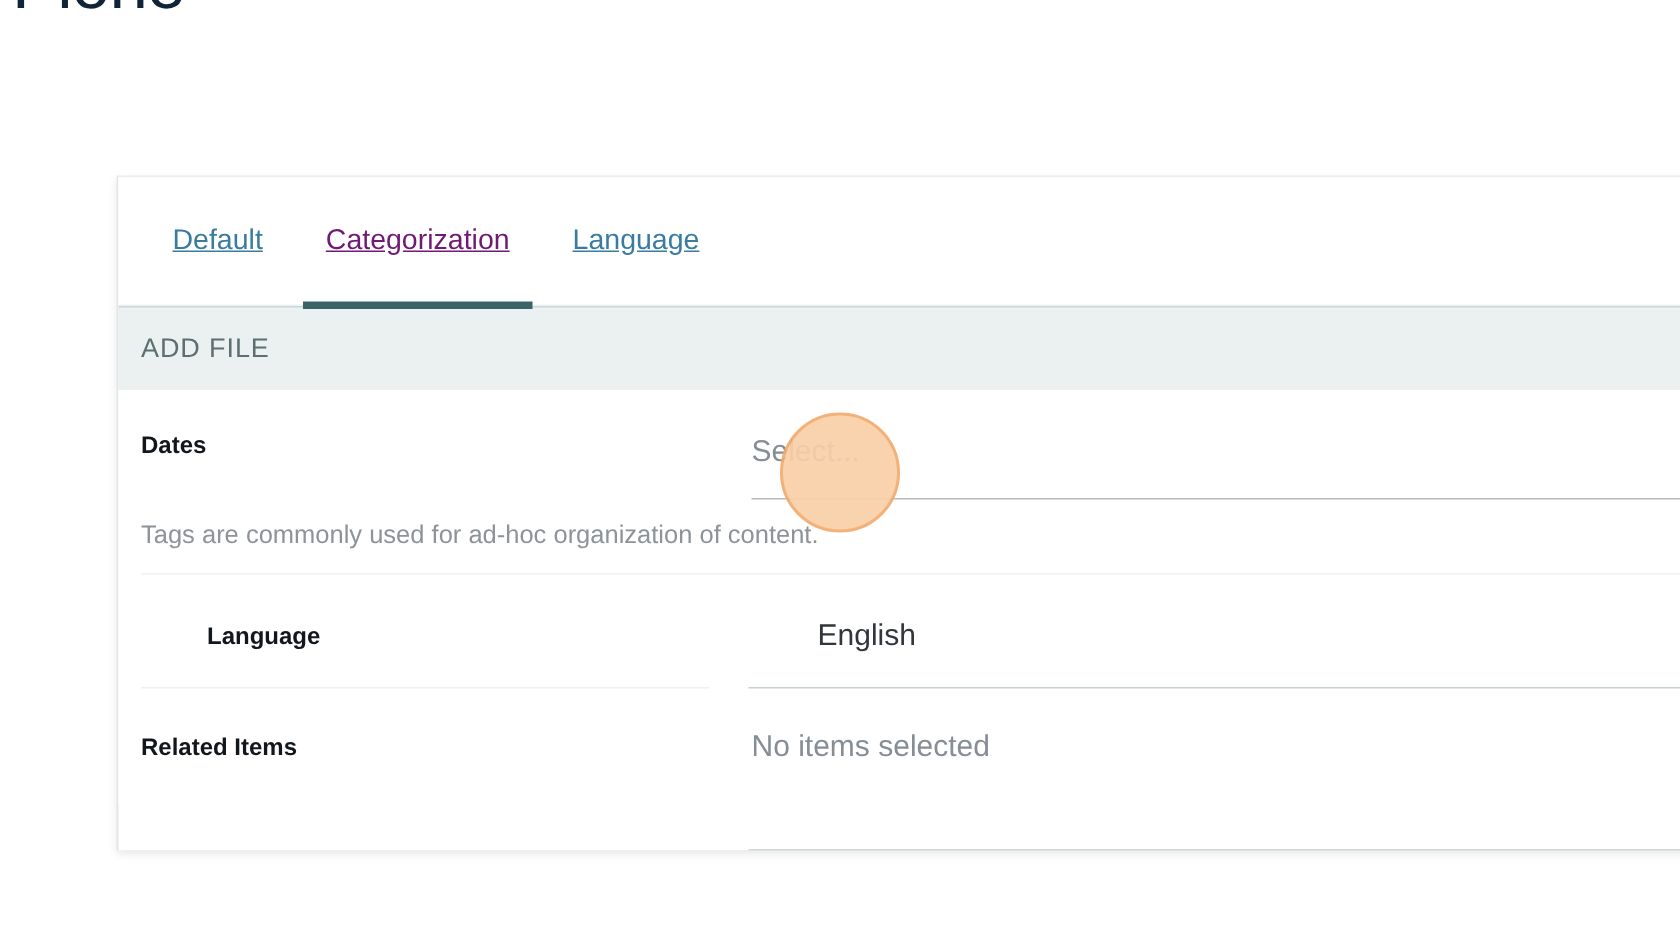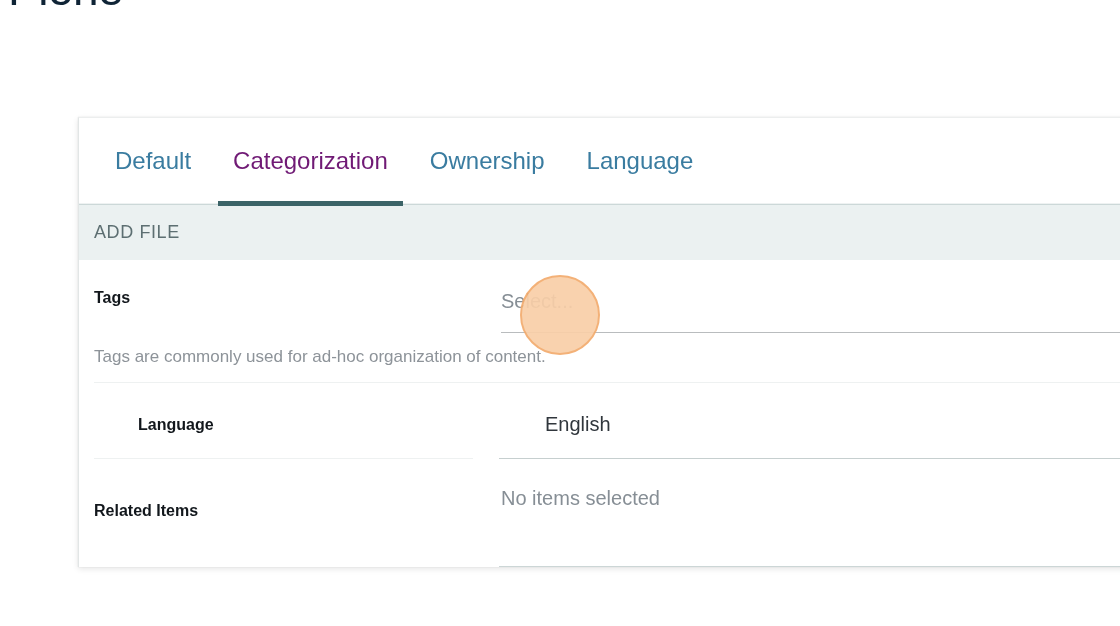--- a/index.html
+++ b/index.html
@@ -62,24 +62,25 @@
     gap: 0px;
     background: #ffffff;
     border-bottom: 1px solid #eef2f2;
   }
   .tab {
     position: relative;
     height: 85px;
     display: flex;
     align-items: center;
     padding: 0 21px;
-    font-size: 24px;
+    font-size: 19px;
     color: #3a7ca0;
     white-space: nowrap;
     cursor: pointer;
+    text-decoration: underline;
   }
   .tab.active {
     color: #701a75;
   }
   .tab.active::after {
     content: "";
     position: absolute;
     left: 6px;
     right: 6px;
     bottom: -3px;
@@ -183,21 +184,21 @@
   .split-divider .right-line {
     position: absolute;
     left: 420px;
     right: 0;
     height: 1px;
     background: #c6cfcf;
   }
 
   
   .row-related { height: 78px; padding-top: 26px; }
-  .row-related .field-label { padding-top: 4px; margin-top: 12px; }
+  .row-related .field-label { padding-top: 4px; }
 
   .bottom-line {
     position: absolute;
     left: 420px;
     right: 0;
     bottom: 0;
     height: 1px;
     background: #ccd6d6;
   }
 
@@ -217,32 +218,31 @@
 <div class="masthead">
   <div class="brand">Plone</div>
 
 </div>
 
 <div class="card">
 
   <div class="tabbar">
     <div class="tab">Default</div>
     <div class="tab active">Categorization</div>
-    <div class="tab">Ownership</div>
     <div class="tab">Language</div>
   </div>
 
   <div class="section-band">
     <span class="section-title">ADD FILE</span>
   </div>
 
   <div class="formbody">
 
     <div class="field-row row-tags">
-      <div class="field-label">Tags</div>
+      <div class="field-label">Dates</div>
       <div class="field-control">
         <div class="control-value placeholder">Select...</div>
         <div class="control-underline"></div>
       </div>
     </div>
 
     <div class="help-row">
       <div class="help-text">Tags are commonly used for ad-hoc organization of content.</div>
     </div>
 

